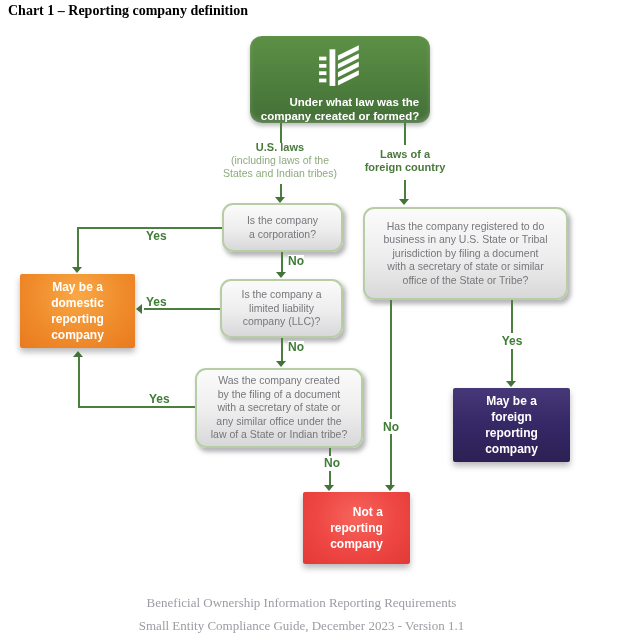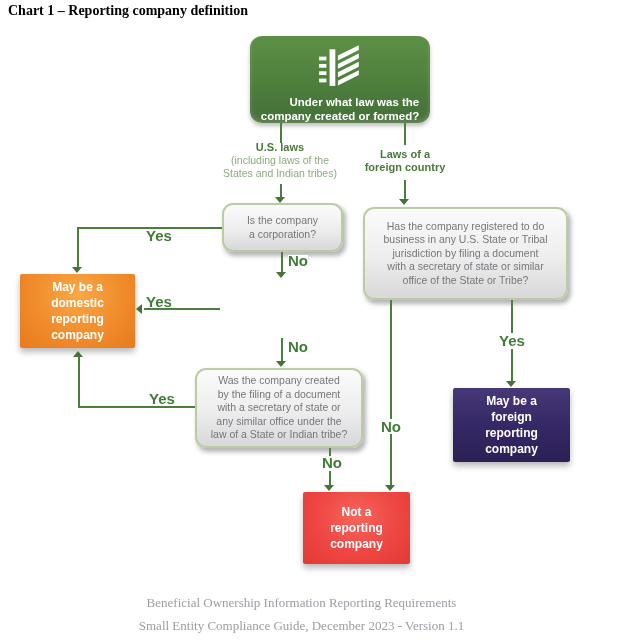--- a/index.html
+++ b/index.html
@@ -36,32 +36,32 @@
   }
   
   .obox{
     position:absolute;border-radius:2px;color:#fff;font-weight:bold;
     font-size:12px;line-height:16px;text-align:center;
     display:flex;align-items:center;justify-content:center;
     box-shadow:0 4px 6px rgba(0,0,0,0.28);
   }
   .obox.orange{background:radial-gradient(ellipse at 50% 28%,#f9a845 0%,#f08c2c 55%,#e87a1e 100%);}
   .obox.purple{background:linear-gradient(180deg,#473879 0%,#352866 50%,#2c2055 100%);}
-  .obox.red{background:radial-gradient(ellipse at 50% 35%,#f6655c 0%,#ee4642 55%,#e23936 100%);}
+  .obox.red{background:radial-gradient(ellipse at 50% 35%,#f6655c 0%,#ee4642 55%,#e23936 100%);text-align:right;}
   
   .vline,.hline{position:absolute;background:#4a7f3e;}
   .vline{width:2px;}
   .hline{height:2px;}
   .arr{position:absolute;width:0;height:0;}
   .arr.down{border-left:5px solid transparent;border-right:5px solid transparent;border-top:6px solid #447339;}
   .arr.up{border-left:5px solid transparent;border-right:5px solid transparent;border-bottom:6px solid #447339;}
   .arr.left{border-top:5px solid transparent;border-bottom:5px solid transparent;border-right:6px solid #447339;}
   
   .edge-label{
-    position:absolute;color:#3f7c36;font-weight:bold;font-size:15px;line-height:12px;
+    position:absolute;color:#3f7c36;font-weight:bold;font-size:12px;line-height:12px;
     background:#fff;text-align:center;
   }
   .branch-label{position:absolute;text-align:center;}
   .branch-label .bold{color:#49793b;font-weight:bold;font-size:11px;line-height:13px;}
   .branch-label .sub{color:#8cab7d;font-size:10.5px;line-height:13px;}
   
   .footer{
     position:absolute;left:0;top:595px;width:594px;text-align:center;
     font-family:"Liberation Serif",serif;font-size:13px;color:#9c9da3;
   }
@@ -120,20 +120,23 @@
 
   <div class="vline" style="left:281px;top:252px;height:20px;"></div>
   <div class="arr down" style="left:276px;top:272px;"></div>
   <div class="edge-label" style="left:288px;top:255px;">No</div>
 
   <div class="obox orange pre" style="left:20px;top:274px;width:115px;height:74px;">May be a
 domestic
 reporting
 company</div>
 
+  <div class="qbox pre" style="left:220px;top:279px;width:123px;height:59px;">Is the company a
+limited liability
+company (LLC)?</div>
 
   <div class="hline" style="left:144px;top:308px;width:76px;"></div>
   <div class="arr left" style="left:136px;top:304px;"></div>
   <div class="edge-label" style="left:146px;top:296px;">Yes</div>
 
   <div class="vline" style="left:281px;top:338px;height:23px;"></div>
   <div class="arr down" style="left:276px;top:361px;"></div>
   <div class="edge-label" style="left:288px;top:341px;">No</div>
 
   <div class="qbox pre" style="left:195px;top:368px;width:168px;height:80px;">Was the company created

